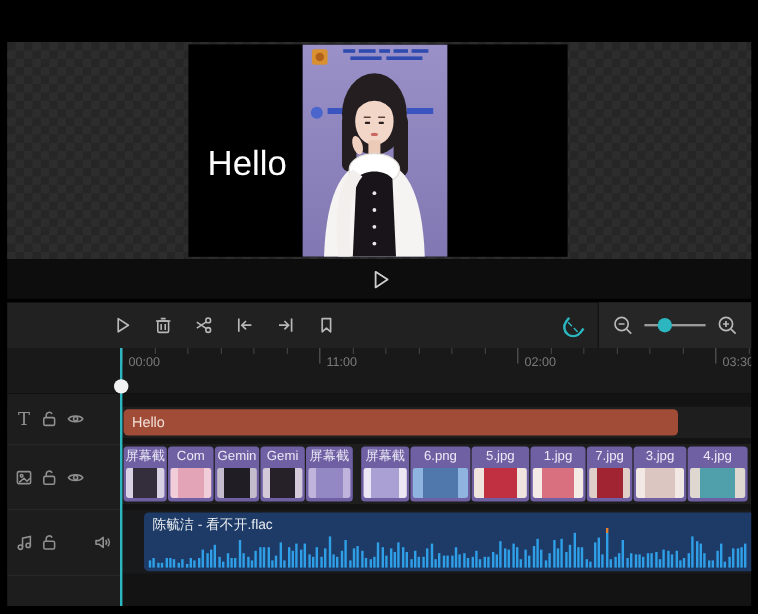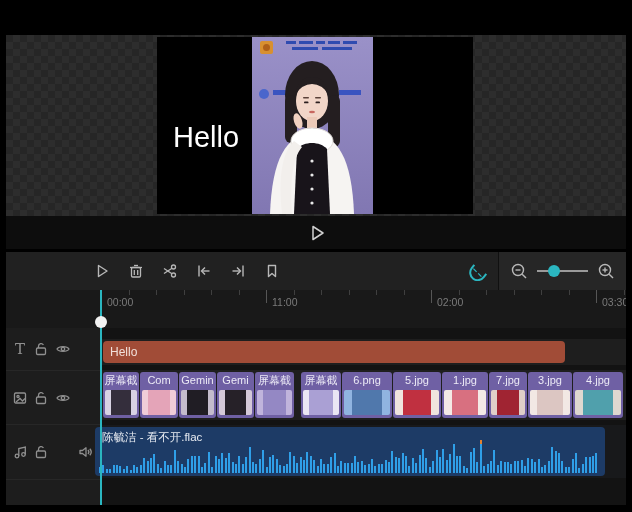--- a/index.html
+++ b/index.html
@@ -81,21 +81,21 @@
                background:var(--text-clip,#a14c37); border-radius:4px; color:#f2e0da;
                font-size:12px; line-height:22px; padding-left:7px; cursor:pointer;
                white-space:nowrap; overflow:hidden; }
 
   .img-clip { position:absolute; top:44px; height:46px; background:var(--image-clip,#6f60a4);
               border-radius:3px; cursor:pointer; overflow:hidden; }
   .img-clip-label { color:#eceaf6; font-size:11px; line-height:16px; text-align:center;
                     white-space:nowrap; overflow:hidden; }
   .img-thumb { position:absolute; left:2px; right:2px; bottom:3px; height:25px; border-radius:2px; }
 
-  .clip-audio { position:absolute; left:89px; top:99px; width:510px; height:49px;
+  .clip-audio { position:absolute; left:114px; top:99px; width:510px; height:49px;
                 background:var(--audio-bg,#1d3b66); border-radius:4px; cursor:pointer;
                 overflow:hidden; }
   .audio-label { position:absolute; left:7px; top:3px; color:#e8ecf2; font-size:11.5px;
                  white-space:nowrap; }
   .wf-bar { position:absolute; bottom:3px; width:2px; background:var(--waveform,#2f9fe8); }
   .wf-bar.peak { background:linear-gradient(180deg,var(--wave-peak,#e2812f) 0 4px,
                  var(--waveform,#2f9fe8) 4px); }
 
   .playhead-line { position:absolute; left:94px; top:287px; width:2px; height:215px;
                    background:var(--accent,#2bb6c0); cursor:ew-resize; }

